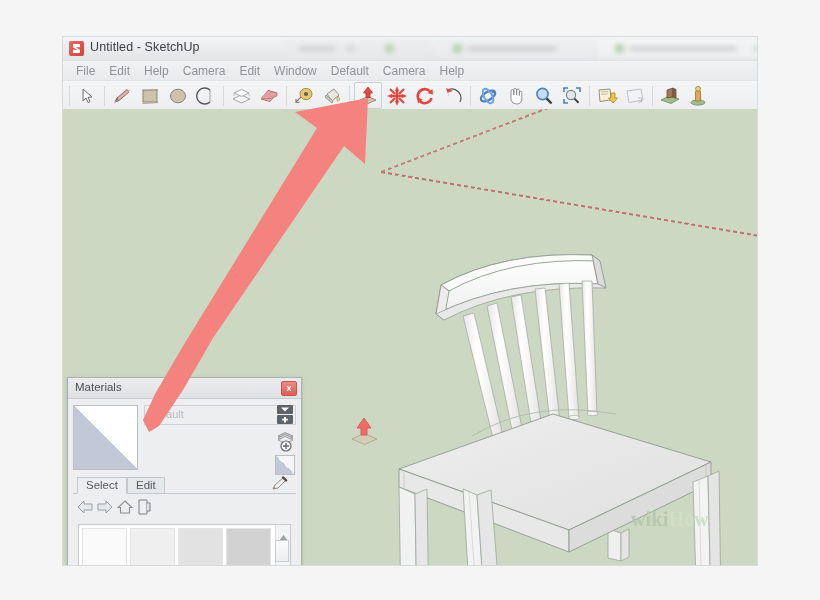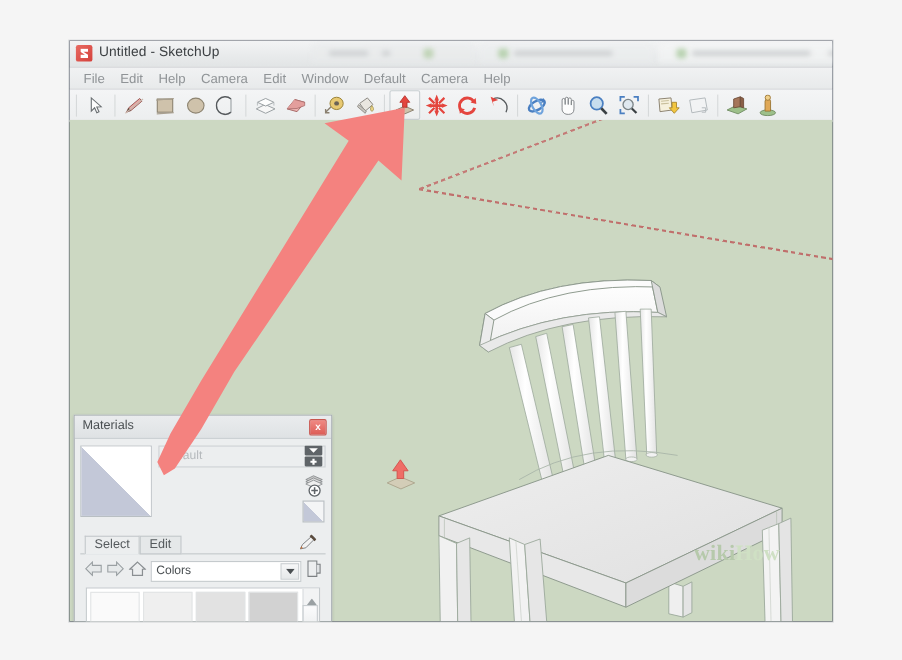--- a/index.html
+++ b/index.html
@@ -120,21 +120,21 @@
   #mat-sidebtns{
     position:absolute;right:5px;top:6px;width:22px;
     display:flex;flex-direction:column;align-items:center;gap:5px;
   }
   .side-btn{width:18px;height:20px;position:relative;}
   #mat-secondary{
     width:18px;height:18px;border:1px solid #b9bfc3;
     background:linear-gradient(to bottom left,#f4f5f6 0 50%,#c3c8d8 50% 100%);
   }
   #mat-tabs{
-    margin-top:10px;height:18px;border-bottom:1px solid #c3c8cb;
+    margin-top:0;height:18px;border-bottom:1px solid #c3c8cb;
     display:flex;align-items:flex-end;padding-left:4px;position:relative;
   }
   .mtab{
     font-size:11.5px;color:#555a5d;padding:1px 8px 2px 8px;
     border:1px solid transparent;
   }
   .mtab.sel{
     background:#eceeef;border:1px solid #c3c8cb;border-bottom:1px solid #eceeef;
     margin-bottom:-1px;
   }
@@ -170,21 +170,21 @@
   #grid-uparrow{position:absolute;right:2px;top:2px;}
 
   
   #red-arrow{position:absolute;left:63px;top:90px;pointer-events:none;}
 
   
   #vp-cursor{position:absolute;left:284px;top:306px;}
 
   
   #watermark{
-    position:absolute;right:48px;bottom:50px;
+    position:absolute;right:48px;bottom:34px;
     font-family:"Liberation Serif",serif;font-weight:bold;font-size:20px;
     letter-spacing:.2px;
   }
   #watermark .w1{color:#b6c9ab;}
   #watermark .w2{color:#cfe0c4;}
 </style>
 </head>
 <body>
 
 <div id="page">
@@ -536,28 +536,20 @@
             <div>
               <svg width="16" height="14" viewBox="0 0 16 14">
                   <path d="M9 1 L9 4 L1 4 L1 10 L9 10 L9 13 L15 7 Z" fill="#e6e9ea" stroke="#9aa0a3" stroke-width="1"></path>
                 </svg>
             </div>
             <div>
               <svg width="16" height="14" viewBox="0 0 16 14">
                   <path d="M8 1 L15 7.5 L12.5 7.5 L12.5 13 L3.5 13 L3.5 7.5 L1 7.5 Z" fill="#eceeef" stroke="#8a8f92" stroke-width="1.1"></path>
                 </svg>
             </div>
-            <div id="mat-select">
-              <span>Colors</span>
-              <div class="arrow">
-                <svg width="8" height="5" viewBox="0 0 8 5">
-                    <path d="M0 0 L8 0 L4 5 Z" fill="#4a4f52"></path>
-                  </svg>
-              </div>
-            </div>
             <div>
               <svg width="14" height="16" viewBox="0 0 14 16">
                   <path d="M2 1 L10 1 L10 15 L2 15 Z" fill="#eceeef" stroke="#7d8184" stroke-width="1"></path>
                   <path d="M10 4 L13 4 L13 12 L10 12" fill="#dfe2e4" stroke="#7d8184" stroke-width="1"></path>
                 </svg>
             </div>
           </div>
 
           <div id="swatch-grid">
             <div class="sw" style="background:#fafafa"></div>

